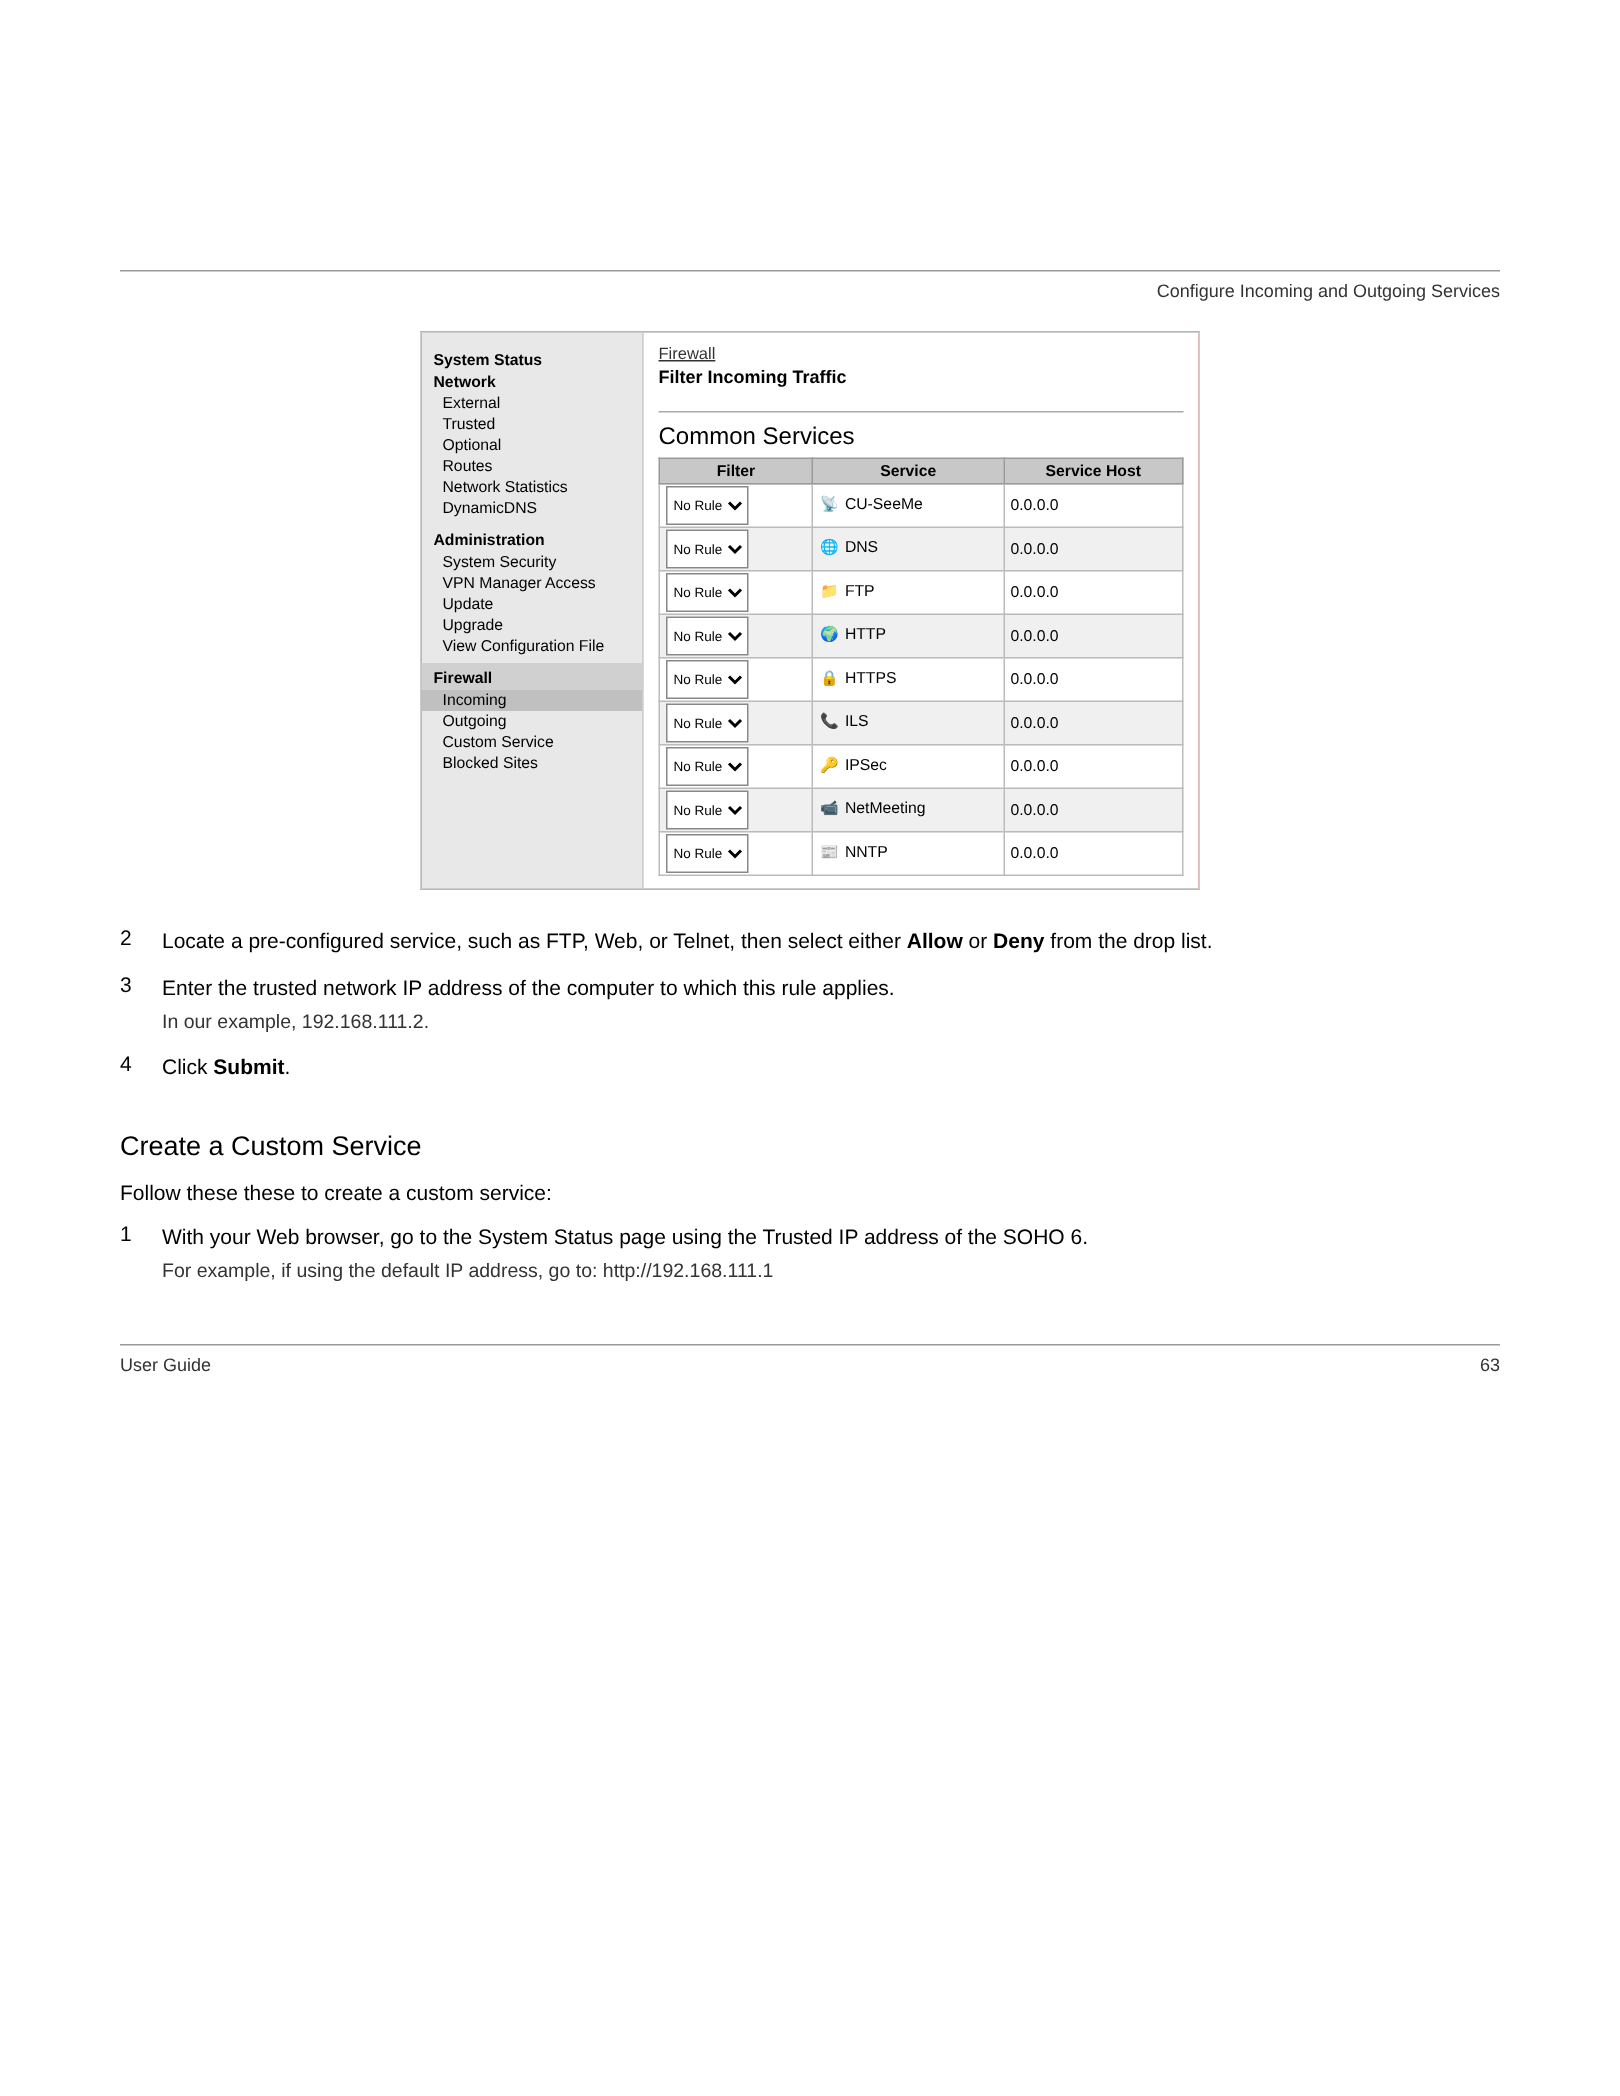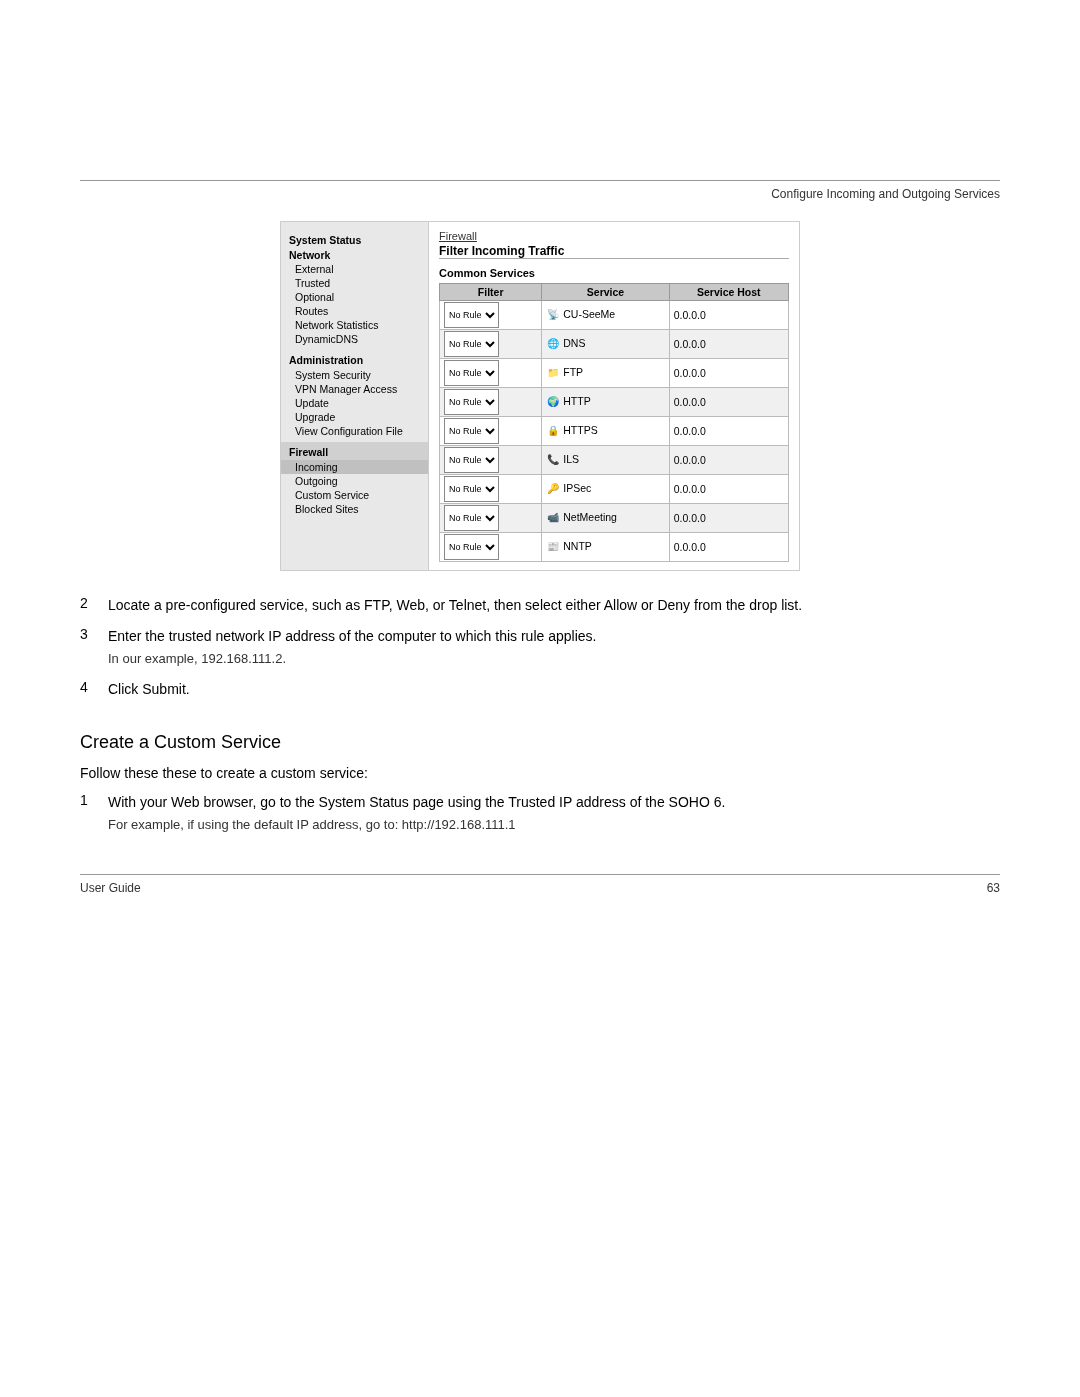--- a/index.html
+++ b/index.html
@@ -106,26 +106,26 @@
       text-decoration: underline;
       margin-bottom: 2px;
     }
 
     .filter-title {
       font-size: 12px;
       font-weight: bold;
       color: #000;
       margin-bottom: 8px;
       border-bottom: 1px solid #aaa;
-      padding-bottom: 0;
+      padding-bottom: 16px;
     }
 
     .common-services-label {
-      font-size: 11px;
-      font-weight: bold;
+      font-size: 16px;
+      font-weight: normal;
       color: #000;
       margin-bottom: 4px;
     }
 
     
     .services-table {
       width: 100%;
       border-collapse: collapse;
       font-size: 10.5px;
     }
@@ -186,21 +186,21 @@
       font-size: 14px;
       line-height: 1.5;
     }
 
     .list-content .sub-text {
       font-size: 13px;
       color: #333;
       margin-top: 2px;
     }
 
-    .bold-text { font-weight: normal; }
+    .bold-text { font-weight: bold; }
 
     .step4-click {
       display: flex;
       gap: 12px;
       margin-bottom: 14px;
     }
 
     
     .section-heading {
       font-size: 18px;

